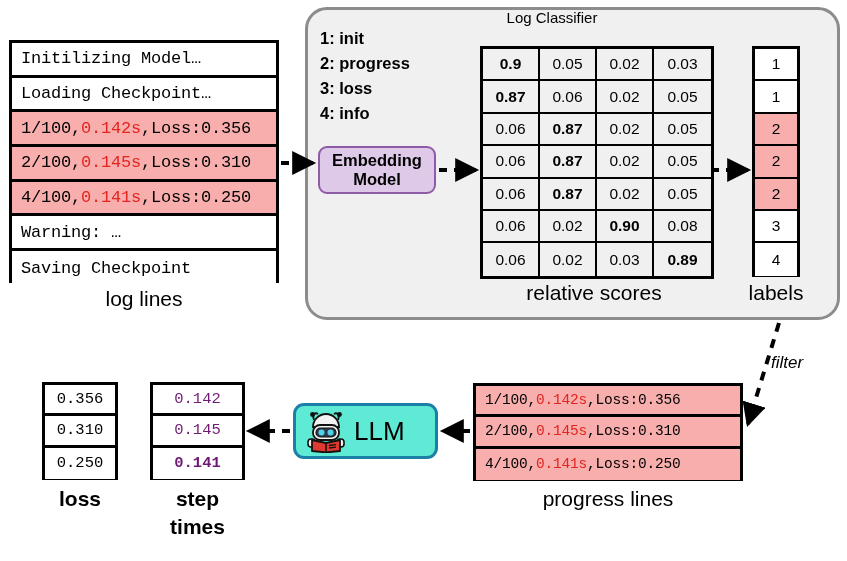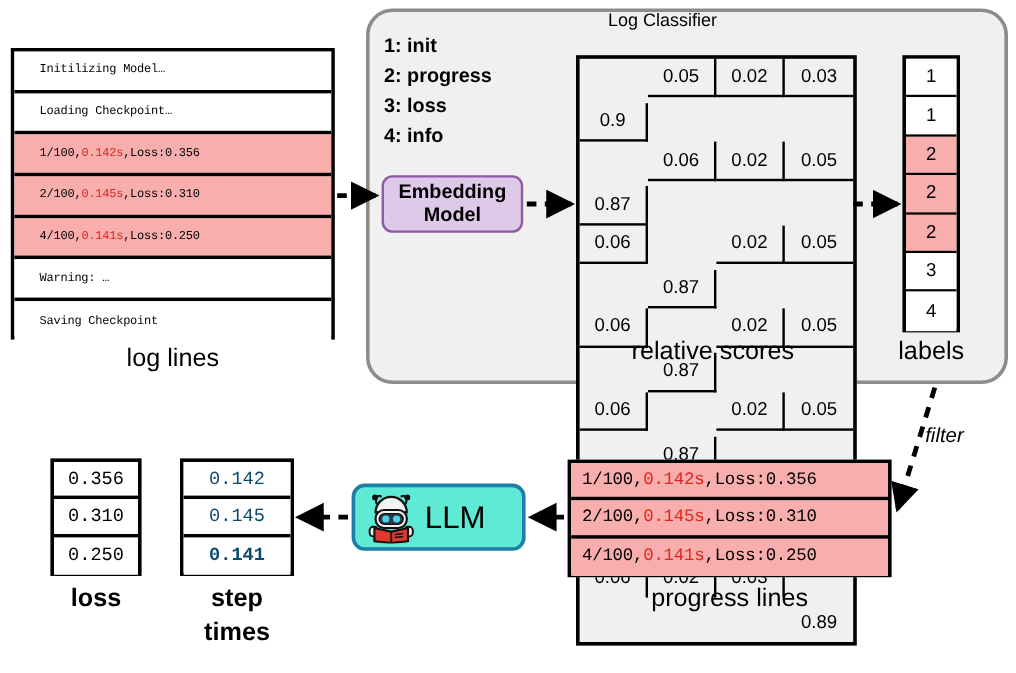--- a/index.html
+++ b/index.html
@@ -34,22 +34,22 @@
     background: #fff;
     white-space: nowrap;
   }
   .boxlist .row:last-child { border-bottom: none; }
   .row.hl { background: #f7aead; }
 
   
   #log-lines-box { left: 9px; top: 40px; width: 270px; height: 243px; }
   #log-lines-box .row {
     height: 34.7px;
-    padding-left: 21px;
-    font-size: 10px;
+    padding-left: 9px;
+    font-size: 17px;
     letter-spacing: -0.2px;
   }
   .caption {
     position: absolute;
     font-size: 21px;
     color: #000;
     text-align: center;
     white-space: nowrap;
   }
   .caption.bold { font-weight: bold; }
@@ -108,21 +108,21 @@
     width: 57px; height: 32.4px;
     box-sizing: border-box;
     border-right: 2px solid #000;
     border-bottom: 2px solid #000;
     display: flex; align-items: center; justify-content: center;
     font-size: 15.5px;
     color: #000;
   }
   #scores-table .scell:last-child { border-right: none; }
   #scores-table .srow:last-child .scell { border-bottom: none; }
-  #scores-table .scell.b { font-weight: normal; margin-top: 37px; }
+  #scores-table .scell.b { font-weight: bold; }
 
   
   #labels-table { left: 752px; top: 46px; width: 48px; height: 231px; }
   #labels-table .row {
     height: 32.4px;
     justify-content: center;
     border-bottom: 2px solid #000;
     font-size: 15.5px;
   }
   #labels-table .row:last-child { border-bottom: none; }
@@ -136,21 +136,21 @@
     font-size: 15.5px;
   }
   #loss-table .row:last-child { border-bottom: none; }
 
   #steptimes-table { left: 150px; top: 382px; width: 95px; height: 98px; }
   #steptimes-table .row {
     height: 31.3px;
     justify-content: center;
     border-bottom: 3px solid #000;
     font-size: 15.5px;
-    color: #0c4a6e;
+    color: #701a75;
   }
   #steptimes-table .row:last-child { border-bottom: none; font-weight: bold; }
 
   #llm-box {
     position: absolute;
     left: 293px; top: 403px;
     width: 145px; height: 56px;
     background: #5eead4;
     border: 3px solid #1c7fa8;
     border-radius: 11px;

